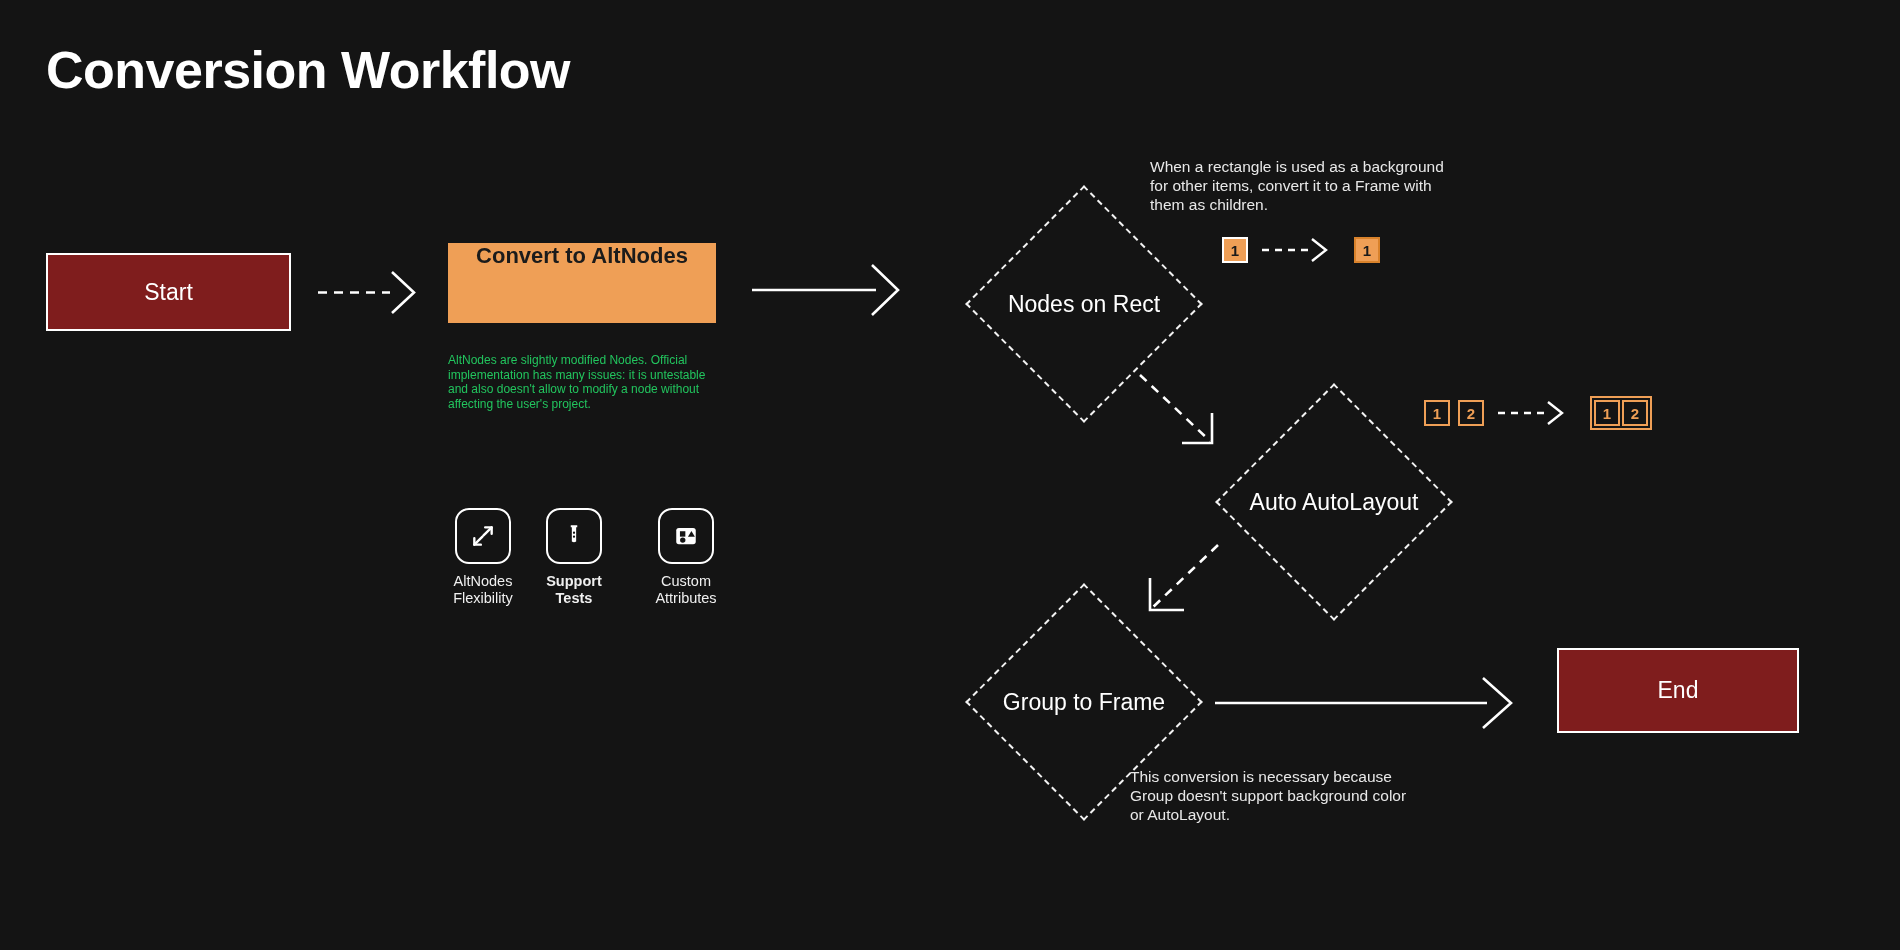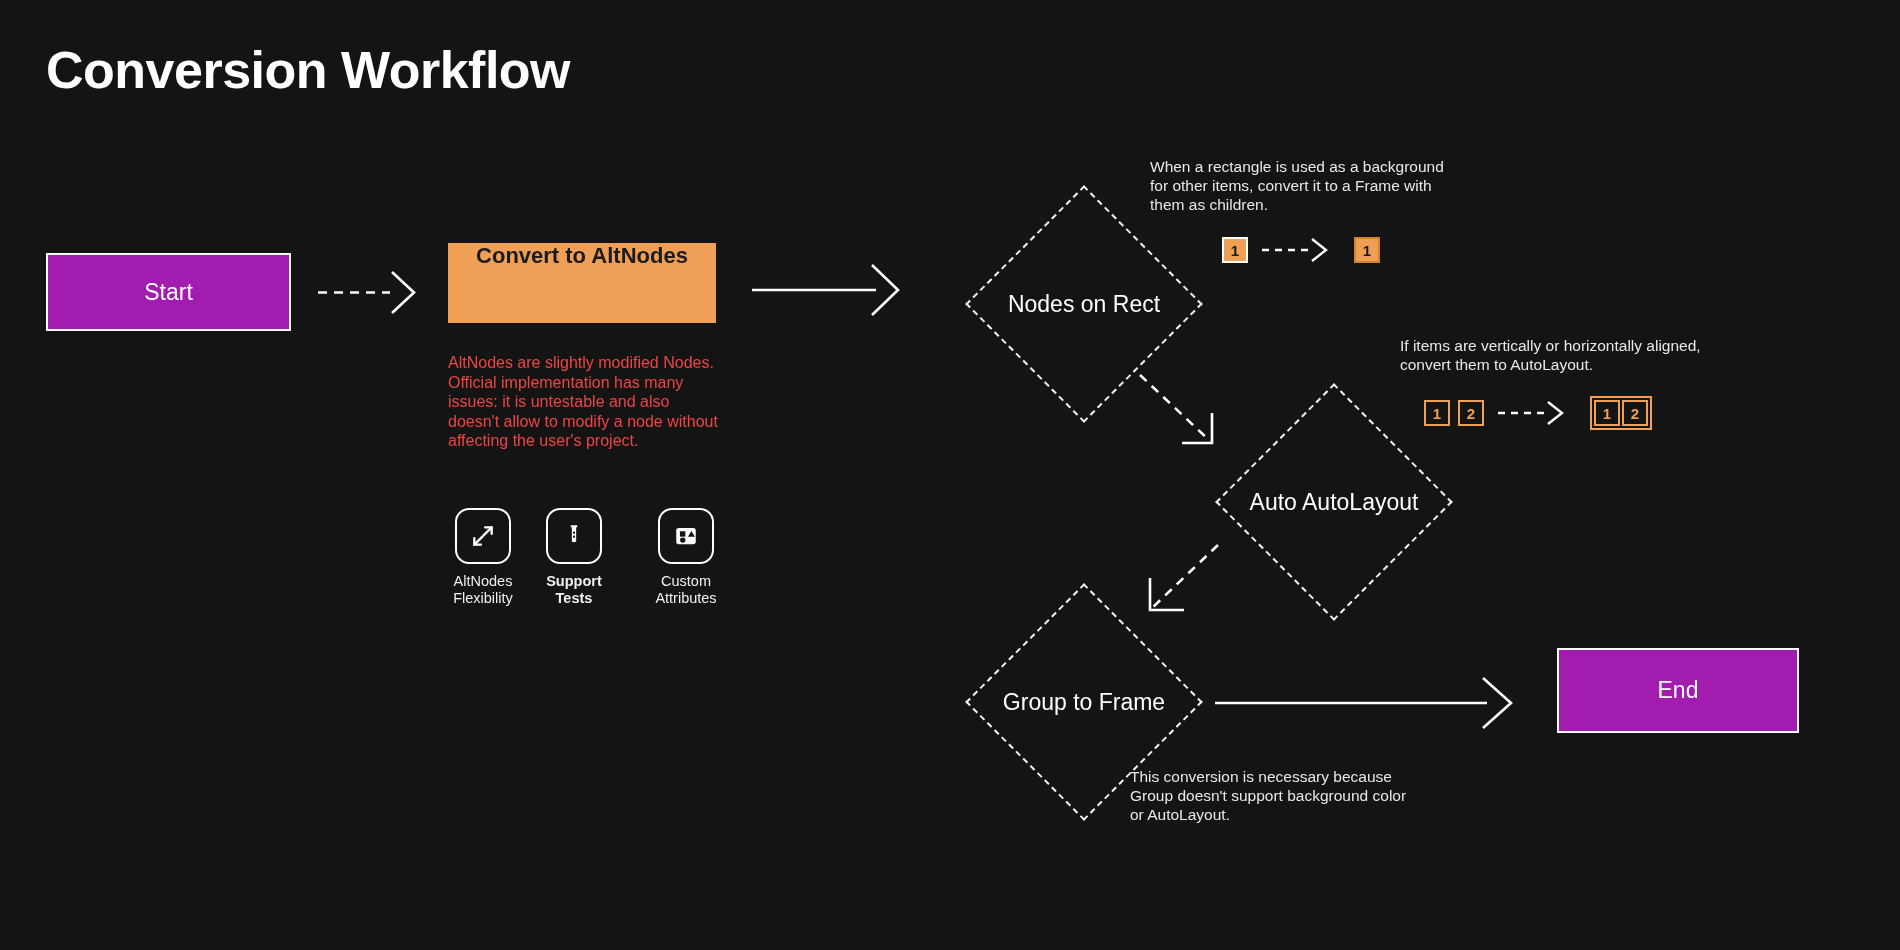--- a/index.html
+++ b/index.html
@@ -16,21 +16,21 @@
   
   #page-title {
     left: 46px; top: 40px;
     font-size: 52px; font-weight: bold; color: #ffffff;
     letter-spacing: -0.5px; white-space: nowrap;
   }
 
   
   .term-box {
     border: 2px solid #ffffff;
-    background: #a21caf;
+    background: #7f1d1d;
     display: flex; align-items: center; justify-content: center;
     color: #ffffff; font-size: 23px;
   }
 
   
   .process-box {
     display: flex; align-items: flex-start; justify-content: center;
     color: #1b1b1b; font-size: 22px; font-weight: bold;
   }
 
@@ -48,21 +48,21 @@
     transform: translate(-50%, -50%);
     color: #ffffff; font-size: 23px; white-space: nowrap;
     z-index: 3; text-align: center;
   }
 
   
   .note {
     color: #e8e8e8; font-size: 15.5px; line-height: 1.22;
   }
   .desc {
-    color: #ef4444; font-size: 16px; line-height: 1.22;
+    color: #22c55e; font-size: 12px; line-height: 1.22;
   }
 
   
   .feature {
     position: absolute;
     width: 62px;
     text-align: center;
   }
   .feature-card {
     width: 56px; height: 56px;
@@ -197,21 +197,20 @@
       <line x1="0" y1="0" x2="70" y2="66" stroke="#ffffff" stroke-width="2.6" stroke-dasharray="9 7"></line>
       <polyline points="42,68 72,68 72,38" fill="none" stroke="#ffffff" stroke-width="2.6"></polyline>
     </svg>
   </div>
 
   <div class="abs diamond-wrap" style="left:1250px; top:418px; width:168px; height:168px;">
     <div class="diamond-shape"></div>
     <div class="diamond-label">Auto AutoLayout</div>
   </div>
 
-  <div class="abs note" style="left:1400px; top:337px; width:330px;">If items are vertically or horizontally aligned, convert them to AutoLayout.</div>
 
   <div class="abs badge-row" style="left:1424px; top:396px;">
     <div class="badge-pair">
       <div class="badge outline">1</div>
       <div class="badge outline">2</div>
     </div>
     <svg width="78" height="26" viewBox="0 0 78 26" style="margin:0 14px;">
       <line x1="0" y1="13" x2="48" y2="13" stroke="#ffffff" stroke-width="2.4" stroke-dasharray="7 6"></line>
       <polyline points="50,2 64,13 50,24" fill="none" stroke="#ffffff" stroke-width="2.4"></polyline>
     </svg>

